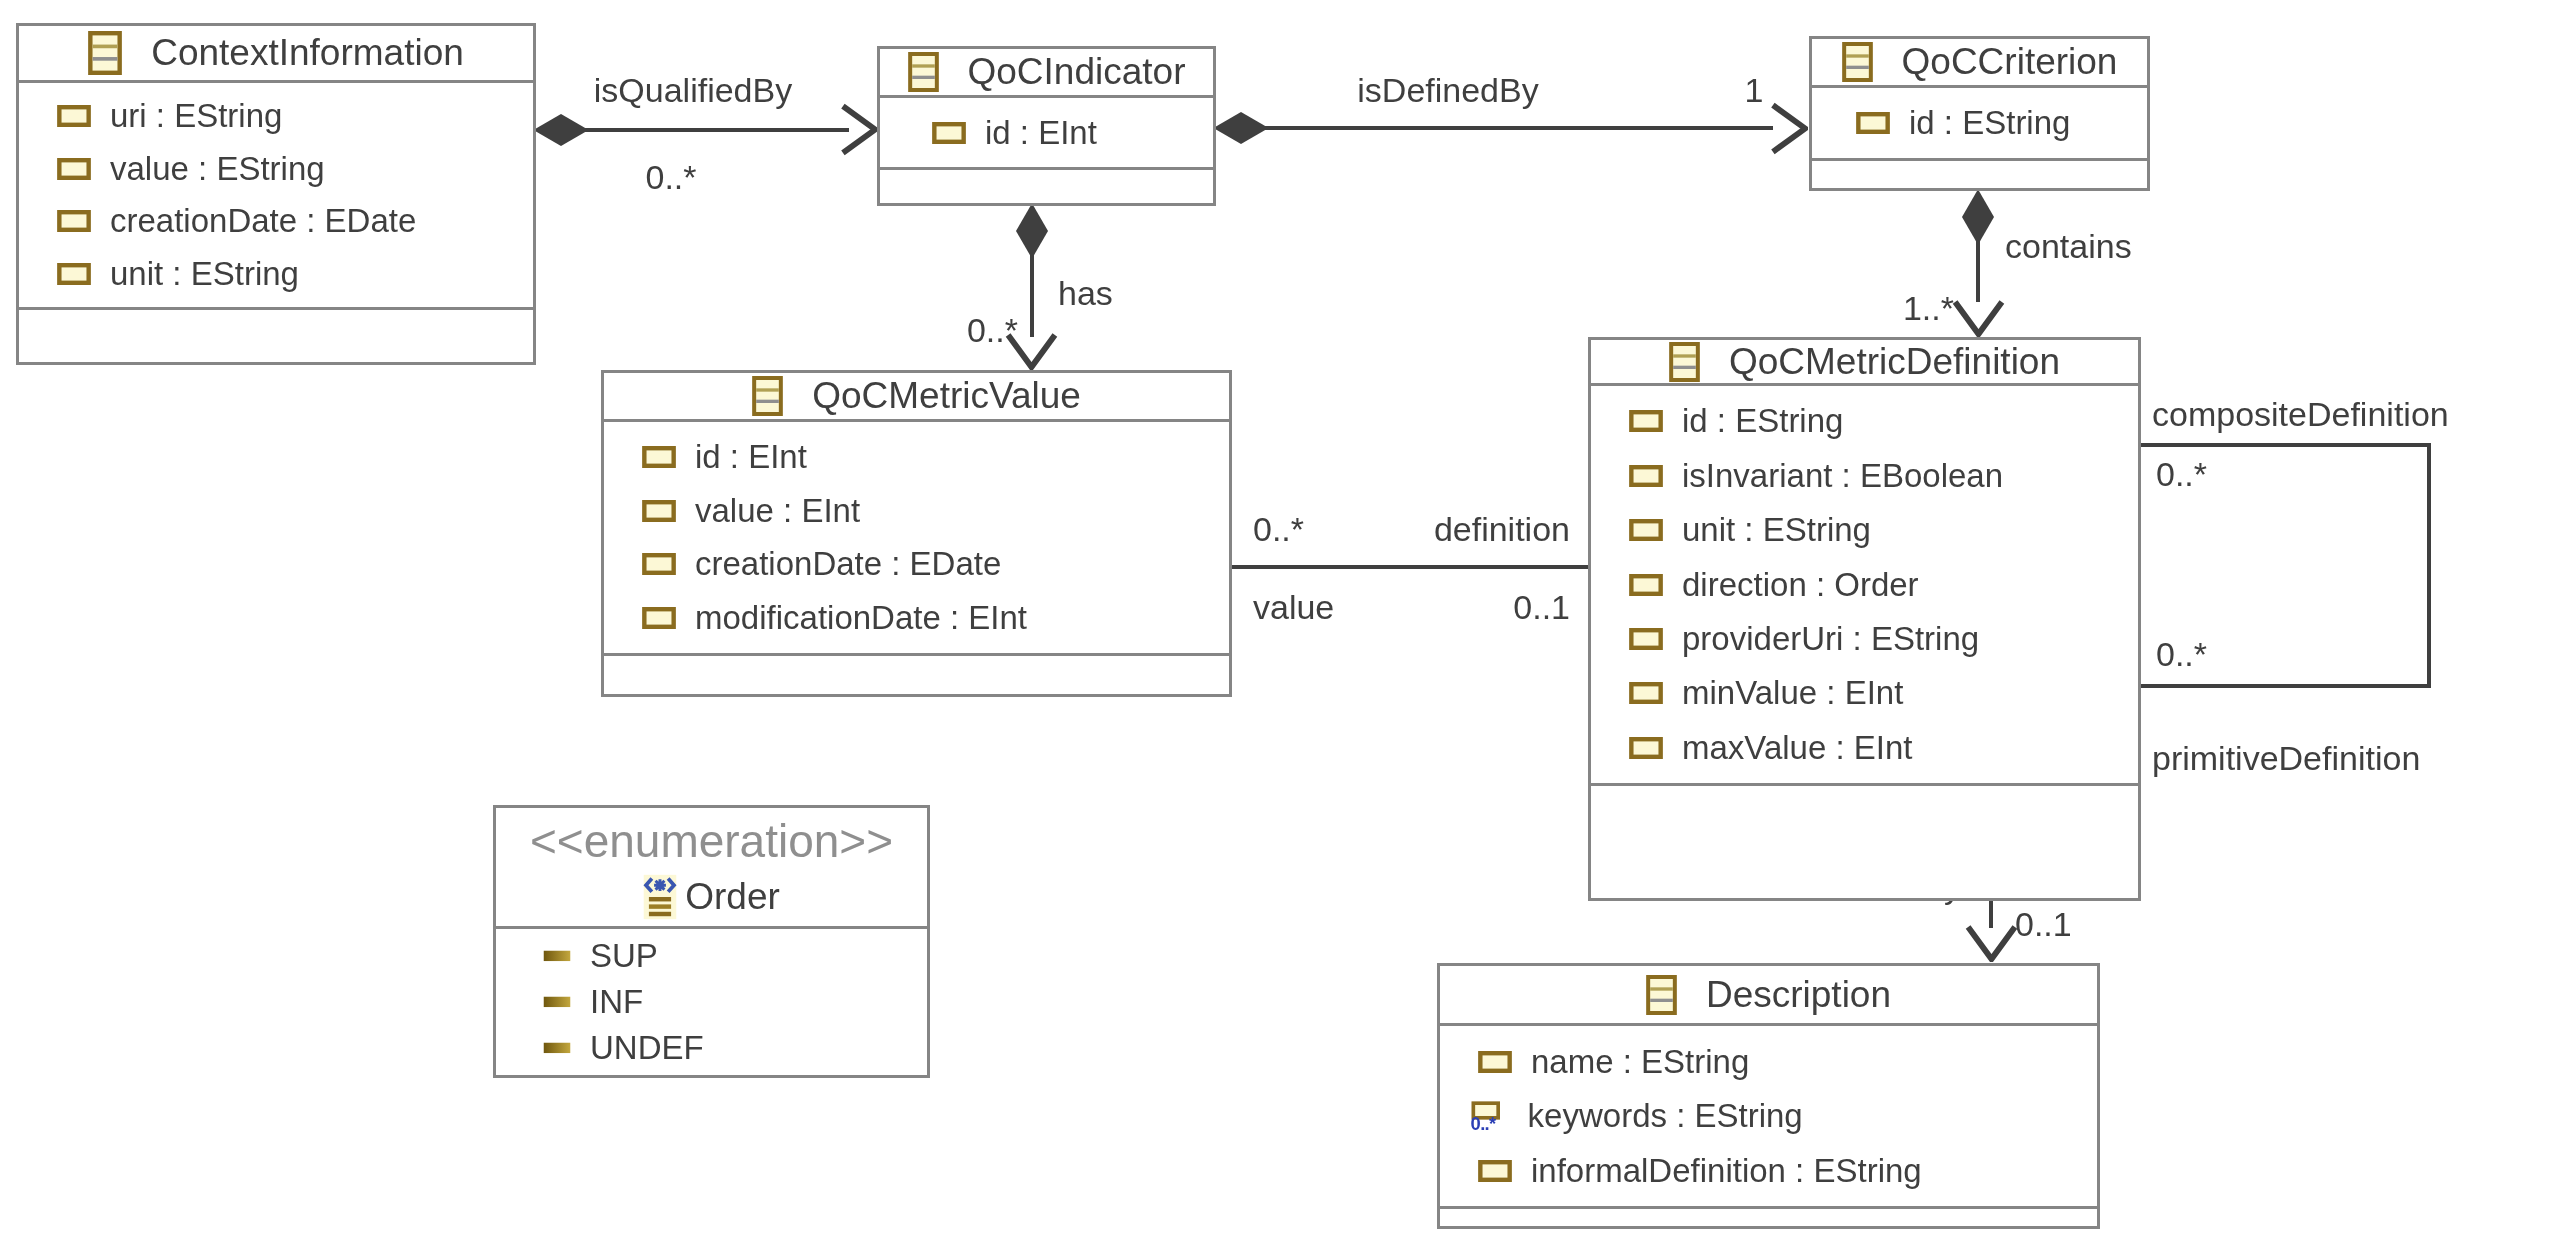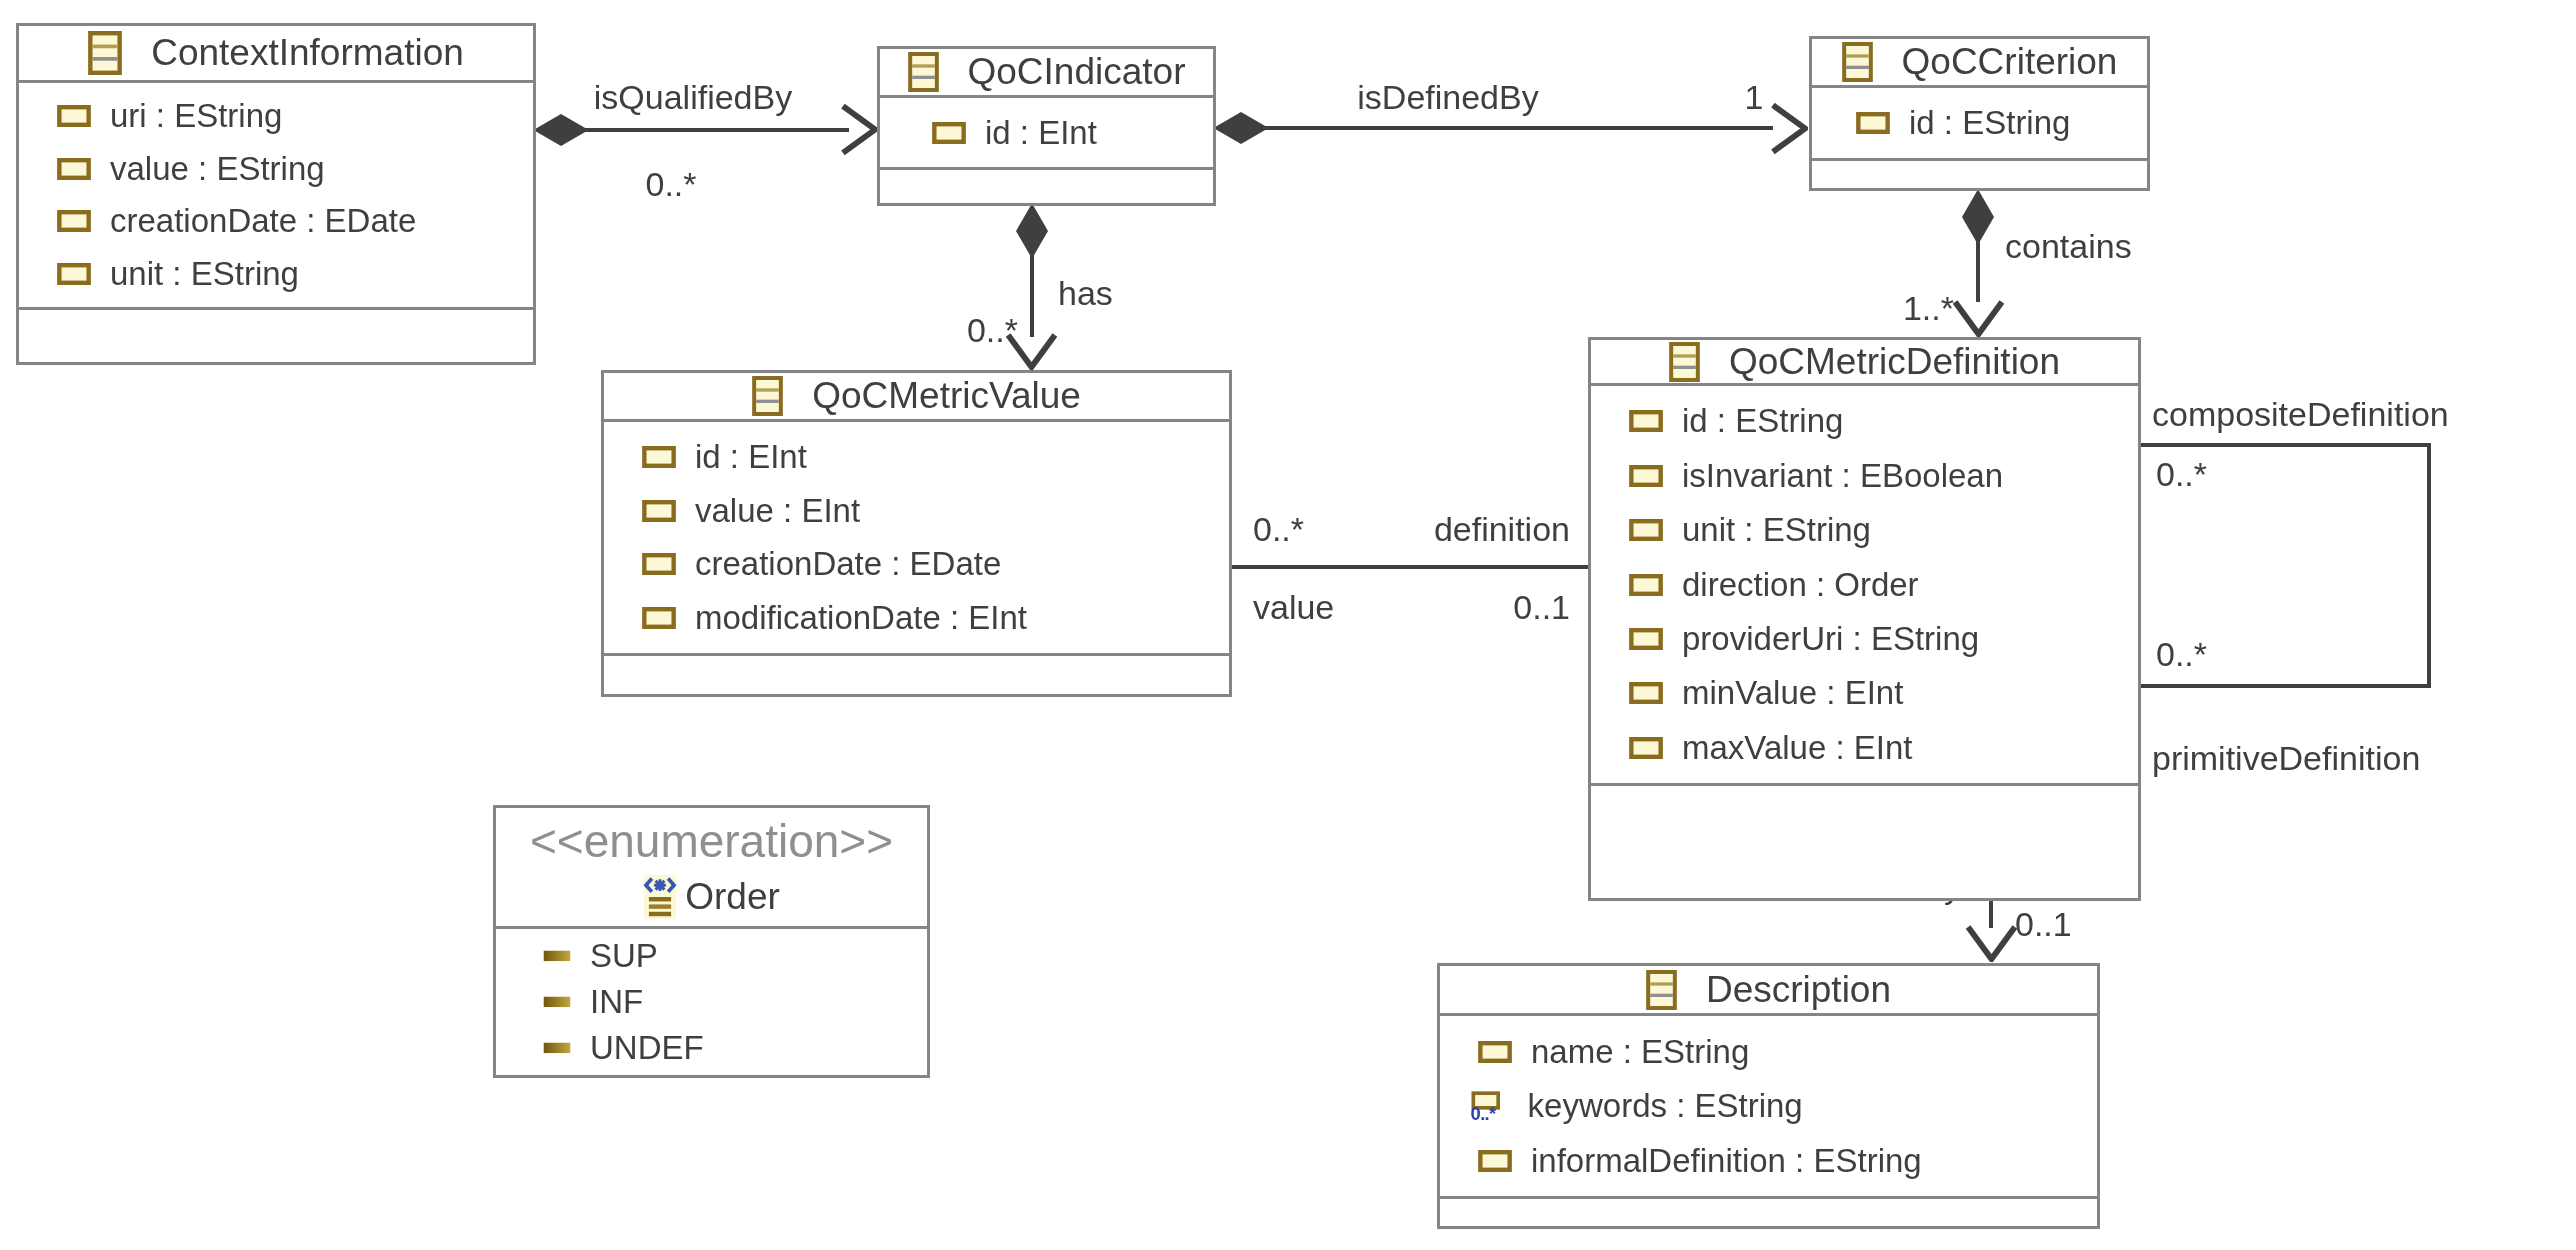--- a/index.html
+++ b/index.html
@@ -17,21 +17,21 @@
   .stereotype{font-size:46px;color:#8f8f8f;text-align:center;white-space:nowrap;}
   .enum-header{display:flex;flex-direction:column;align-items:center;justify-content:center;gap:5.9px;flex:0 0 auto;}
   .enum-name-line{display:flex;align-items:center;gap:8px;}
   .enum-name-line .name{font-size:37px;color:#3f3f3f;}
   .edge-label{position:absolute;font-size:34px;color:#3f3f3f;white-space:nowrap;}
   .hline,.vline{position:absolute;background:#3f3f3f;}
   .svgabs{position:absolute;}
   .kw-icon{display:flex;flex-direction:column;align-items:flex-start;width:38px;}
   .kw-badge{font-size:18.4px;font-weight:bold;color:#2b3fb5;line-height:14.7px;margin-top:-2.9px;letter-spacing:-0.7px;}
   .ta-r{text-align:right;}
-  .ta-c{text-align:center;margin-top:7px;}
+  .ta-c{text-align:center;}
 </style>
 </head>
 <body>
 
 <div id="canvas">
 
   <svg width="0" height="0" style="position:absolute" aria-hidden="true">
     <defs>
       <linearGradient id="goldgrad" x1="0" y1="0" x2="1" y2="0">
         <stop offset="0" stop-color="#6f570e"></stop>
@@ -308,21 +308,21 @@
       <div class="uml-row">
           <svg width="28" height="11.8" viewBox="0 0 38 16">
             <rect x="1" y="1" width="36" height="14" fill="url(#goldgrad)"></rect>
           </svg>
           <span class="txt">UNDEF</span>
         </div>
     </div>
   </div>
 
   <div class="uml-box" style="left:1437px;top:963px;width:663px;height:266px">
-    <div class="uml-title" style="height:47px">
+    <div class="uml-title" style="height:57px">
       <svg width="31" height="40" viewBox="0 0 46 60">
           <rect x="3" y="3" width="40" height="54" fill="#fcf8d6" stroke="#8a6c1f" stroke-width="6"></rect>
           <line x1="6" y1="21" x2="40" y2="21" stroke="#b0a054" stroke-width="5"></line>
           <line x1="6" y1="38" x2="40" y2="38" stroke="#8f8f8f" stroke-width="5"></line>
         </svg>
       <span class="name">Description</span>
     </div>
     <div class="uml-attrs" style="height:183px">
       <div class="uml-row">
           <svg width="34" height="22" viewBox="0 0 46 30">

